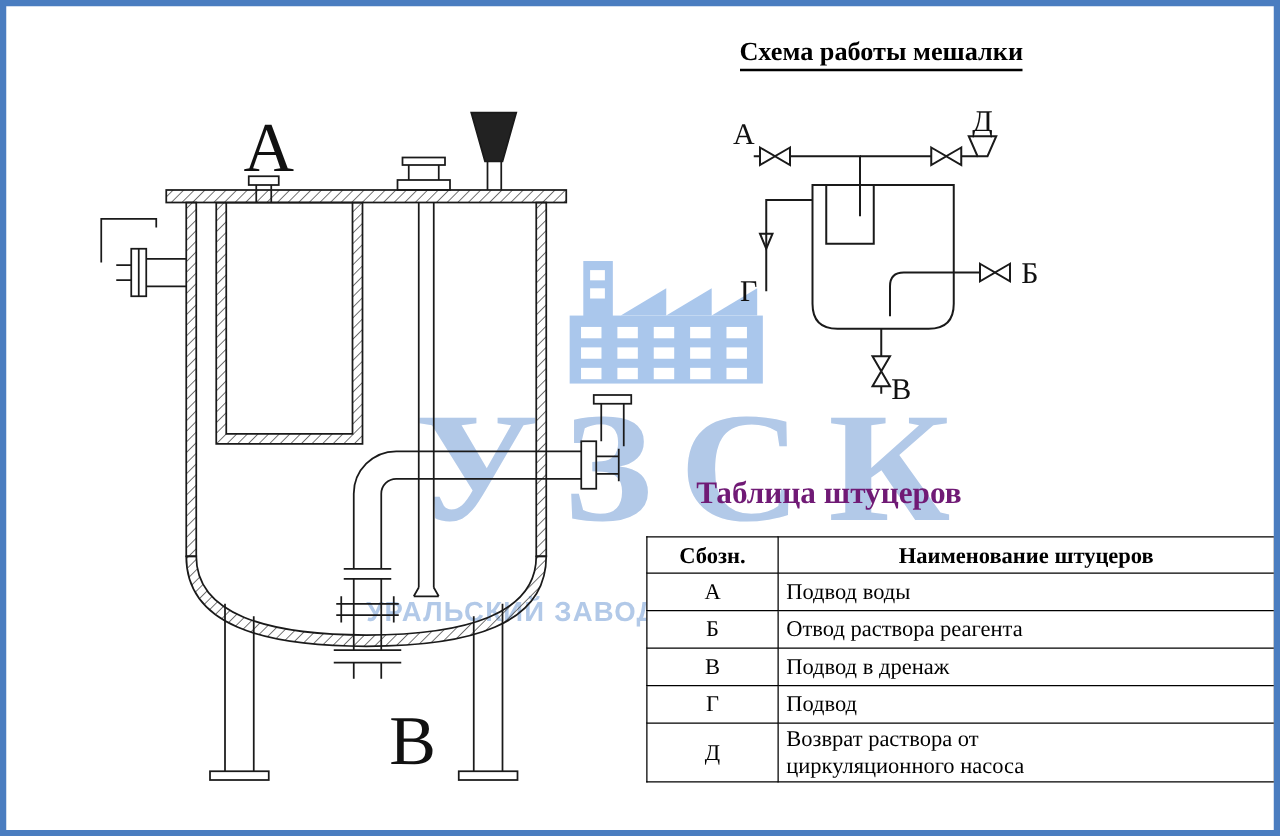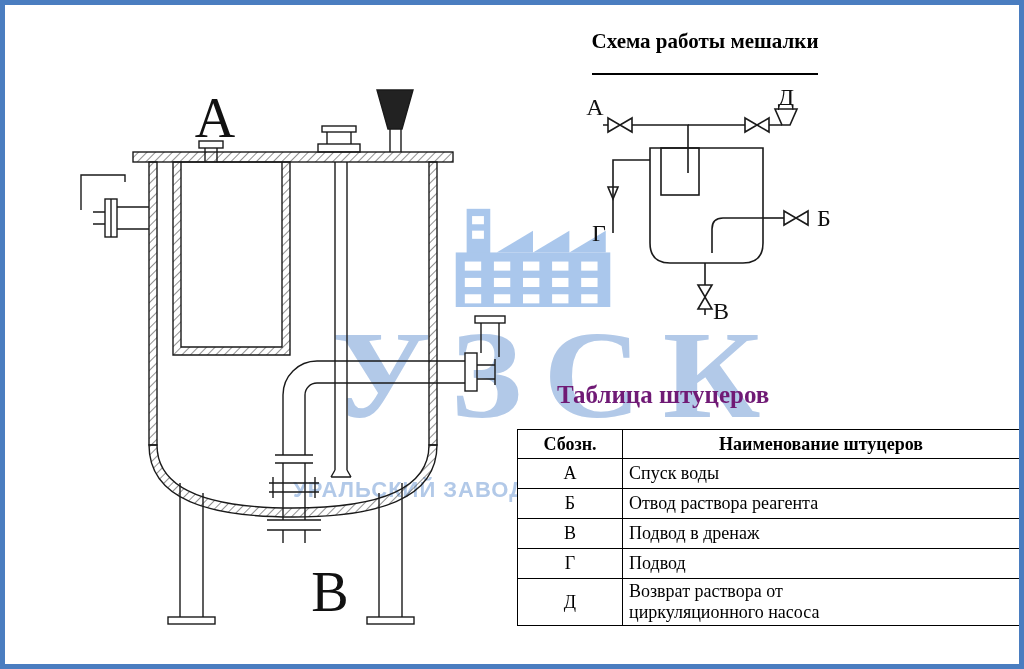--- a/index.html
+++ b/index.html
@@ -43,21 +43,21 @@
   
   .drawing-svg{z-index:2;}
   .big-label{font-family:"Liberation Serif", serif;font-size:56px;fill:#111;}
   .sch-label{font-family:"Liberation Serif", serif;font-size:24px;fill:#111;}
   .sch-title{
     left:540px;top:24px;width:320px;
     text-align:center;
     font-size:21px;font-weight:bold;
     color:#000;z-index:2;
   }
-  .sch-title span{border-bottom:2px solid #000;padding-bottom:20px;}
+  .sch-title span{border-bottom:2px solid #000;padding-bottom:2px;}
   
   .table-wrap{left:512px;top:376px;width:452px;z-index:3;}
   .table-title{
     transform:translateX(40px);
     font-size:25px;font-weight:bold;color:#701a75;
     margin-bottom:20px;
   }
   table.fittings{
     border-collapse:collapse;
     width:503px;
@@ -213,21 +213,21 @@
     <table class="fittings">
       <thead>
         <tr>
           <th class="col-code">Сбозн.</th>
           <th>Наименование штуцеров</th>
         </tr>
       </thead>
       <tbody>
         <tr>
           <td class="code">А</td>
-          <td class="name">Спуск воды</td>
+          <td class="name">Подвод воды</td>
         </tr>
         <tr>
           <td class="code">Б</td>
           <td class="name">Отвод раствора реагента</td>
         </tr>
         <tr>
           <td class="code">В</td>
           <td class="name">Подвод в дренаж</td>
         </tr>
         <tr>

